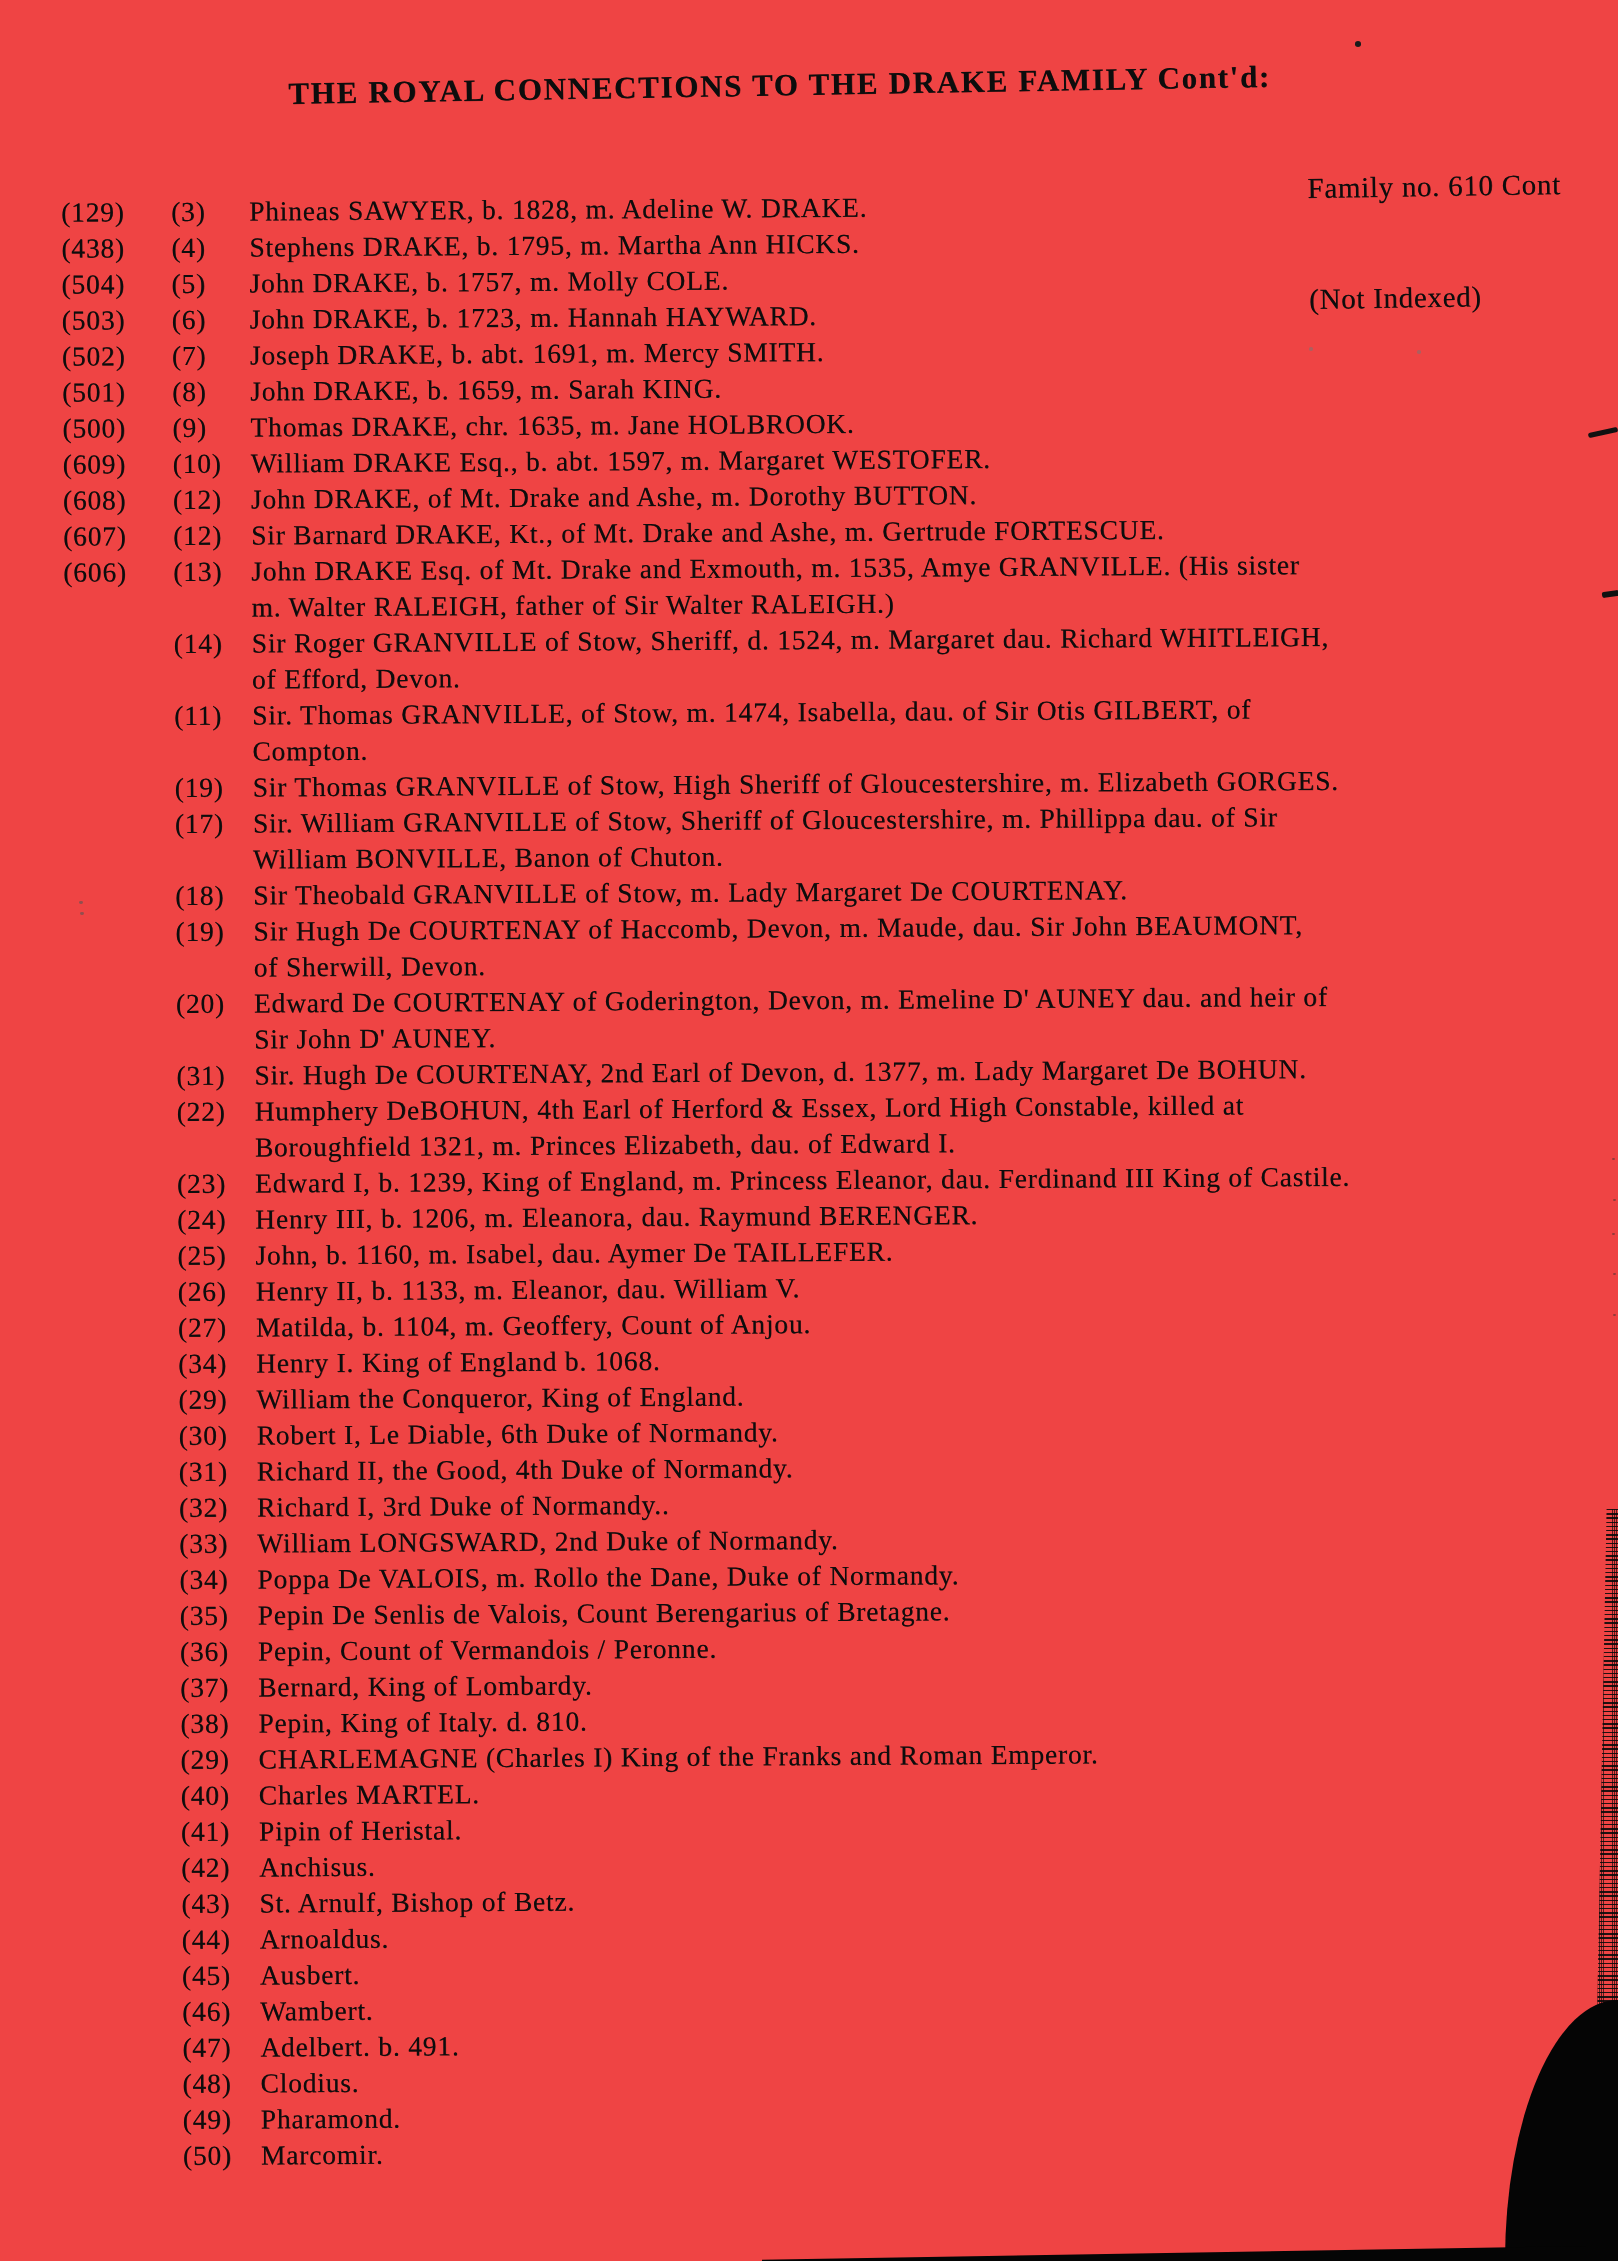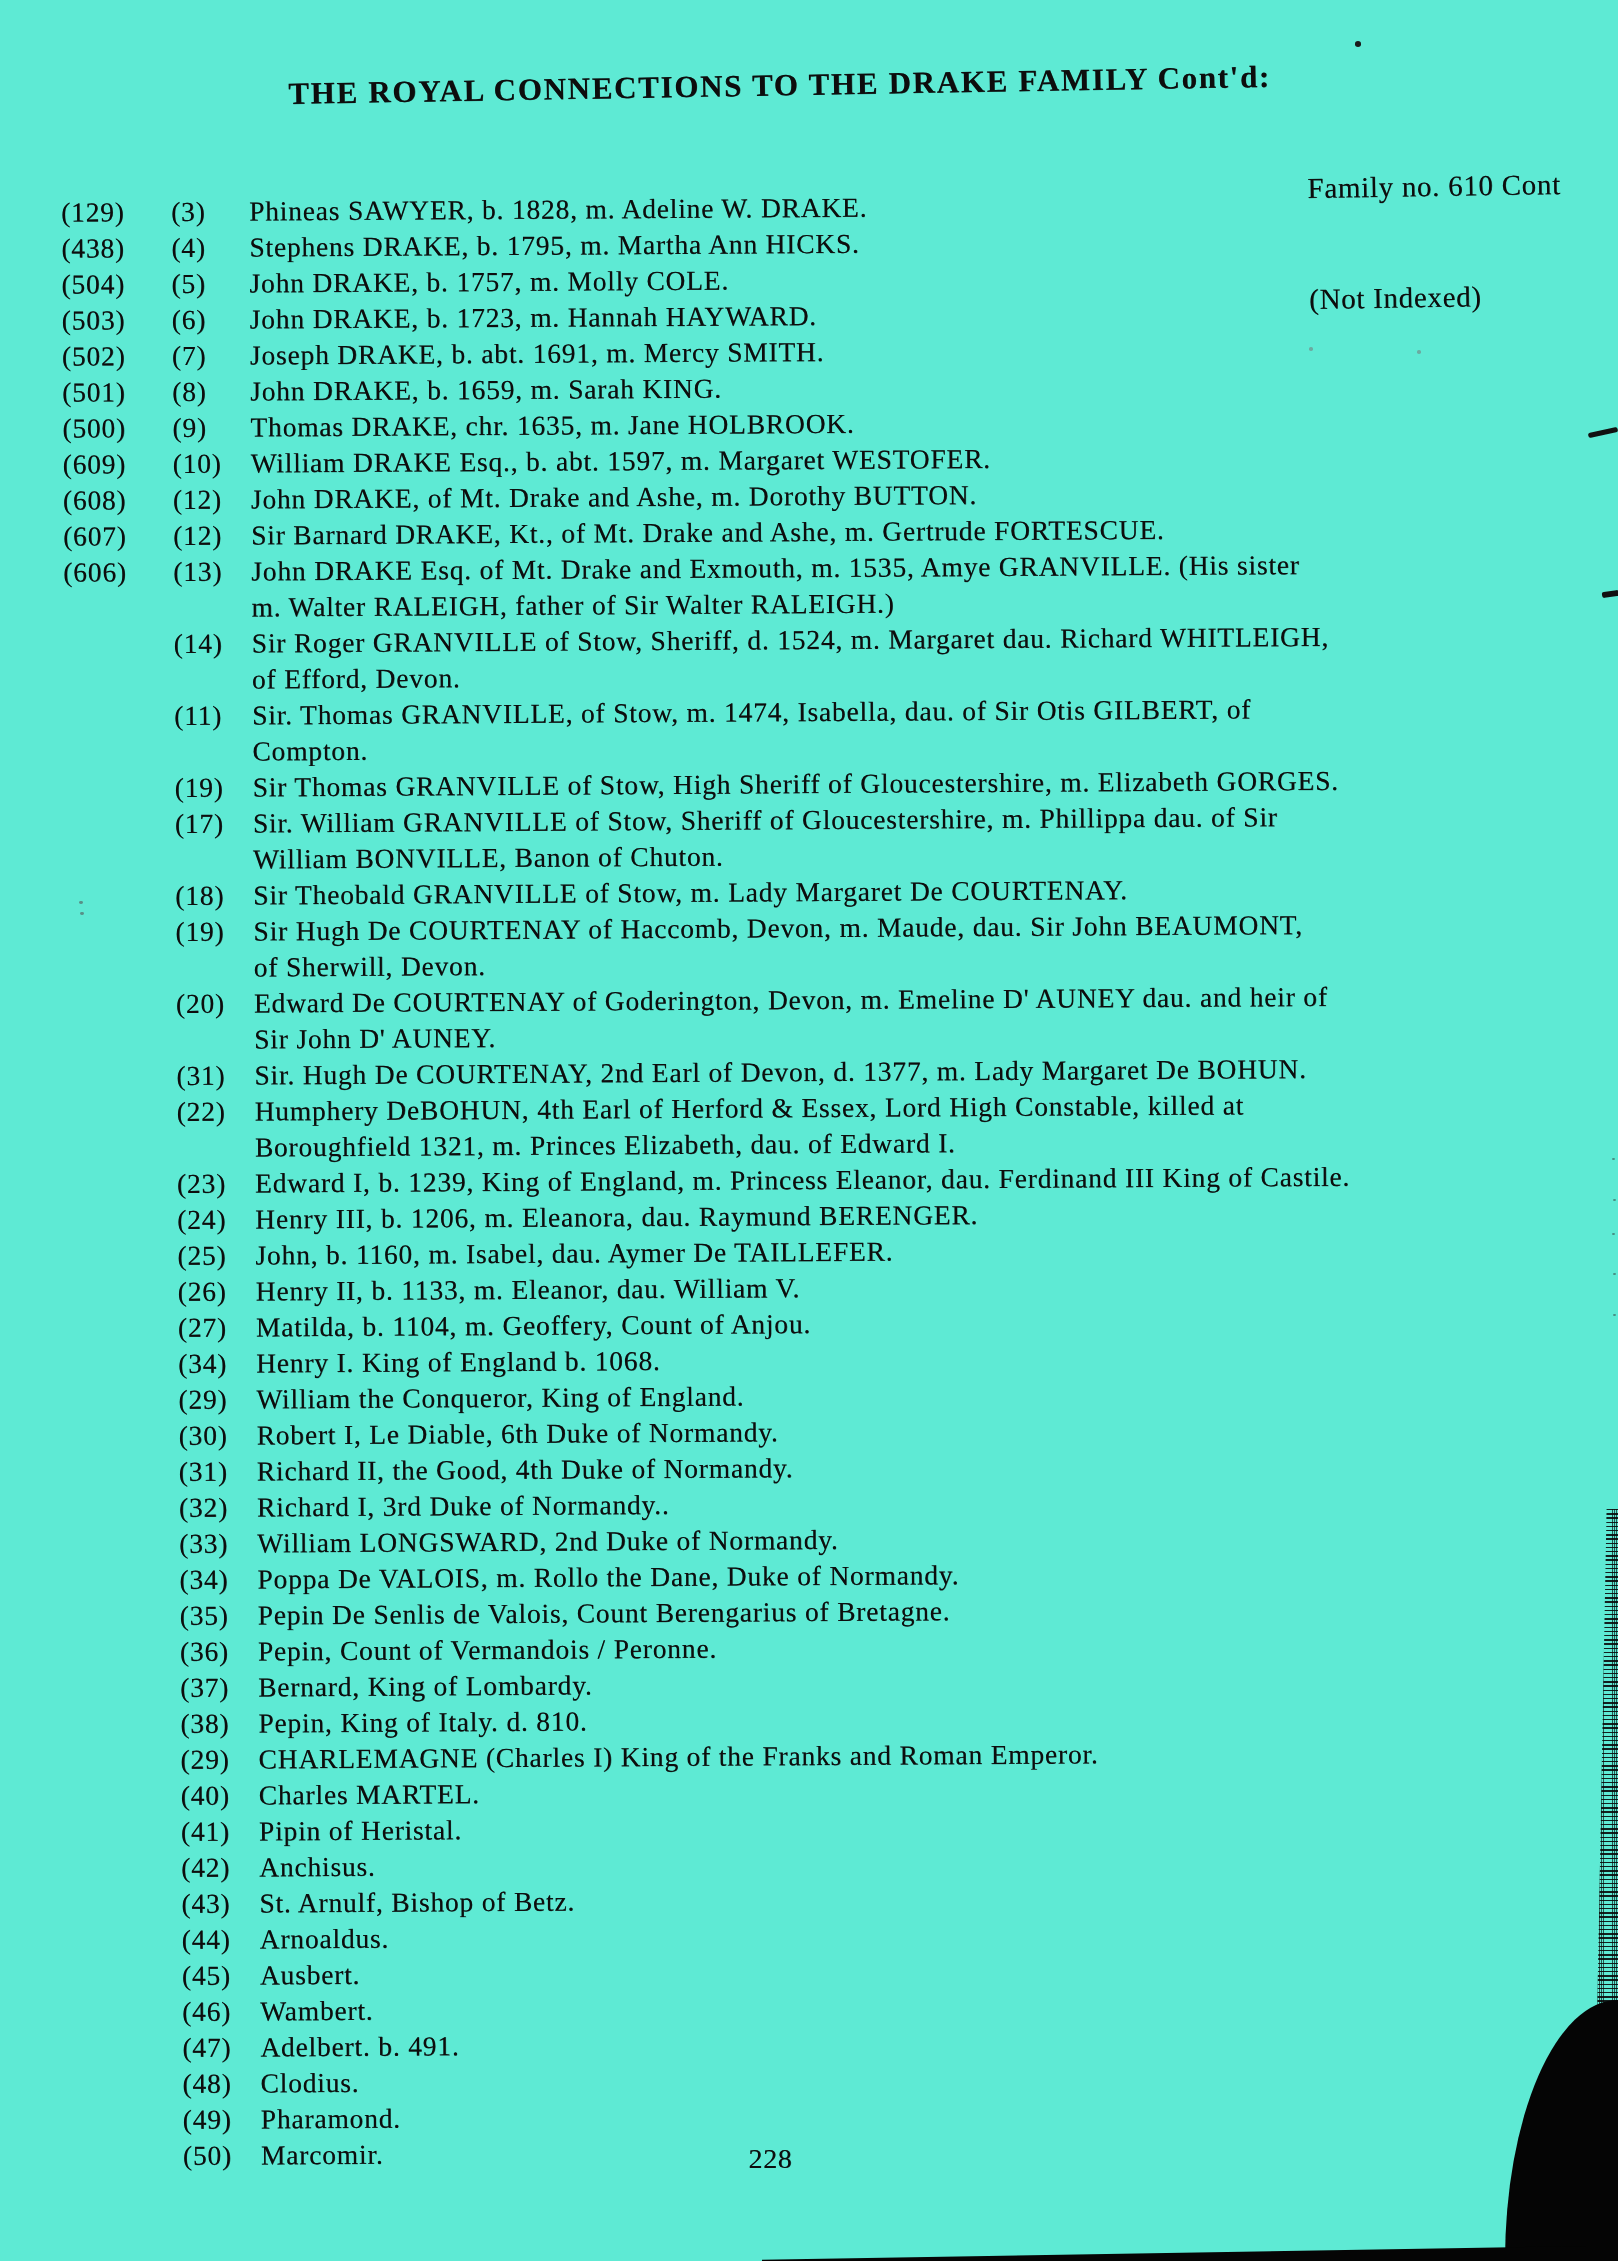--- a/index.html
+++ b/index.html
@@ -1,19 +1,19 @@
 <!DOCTYPE html>
 <html style="font-size:11.3px"><head>
 <meta charset="utf-8">
 <style>
   html,body{margin:0;padding:0;background:#e8e8e8;}
   .page{
     position:relative;
     width:1618px;height:2261px;
-    background:#5eead4;
+    background:#ef4444;
     overflow:hidden;
     font-family:"Liberation Serif","DejaVu Serif",serif;
     color:#0d0d0d;
   }
   .ink{ text-shadow:0.3px 0.2px 0 rgba(0,0,0,0.55); }
 
   .title{
     position:absolute;left:288px;top:76px;
     font-size:31px;font-weight:bold;letter-spacing:1.7px;
     transform:rotate(-1deg);transform-origin:left top;
@@ -315,21 +315,20 @@
         <span class="num">(49)</span>
         <div class="text">Pharamond.</div>
       </div>
       <div class="row">
         <span class="ref"></span>
         <span class="num">(50)</span>
         <div class="text">Marcomir.</div>
       </div>
     </div>
 
-  <div class="page-number ink">228</div>
 
   <div class="speck" style="left:1355px;top:41px;width:6.3px;height:5.6px;background:#1a1a1a;"></div>
   <div class="dash-mark" style="left:1588px;top:430px;width:30px;height:5px;transform:rotate(-12deg);"></div>
   <div class="dash-mark" style="left:1602px;top:591px;width:17px;height:6.3px;transform:rotate(-8deg);"></div>
   <div class="speck" style="left:1309px;top:347px;width:3.5px;height:3.5px;background:#777;opacity:.55;"></div>
   <div class="speck" style="left:1417px;top:350px;width:3.5px;height:3.5px;background:#777;opacity:.55;"></div>
   <div class="speck" style="left:79px;top:901px;width:3.5px;height:2.8px;background:#555;opacity:.6;"></div>
   <div class="speck" style="left:80px;top:912px;width:3.5px;height:2.8px;background:#555;opacity:.6;"></div>
   <div class="speck" style="left:1612px;top:1158px;width:2.8px;height:2.1px;opacity:.5;"></div>
   <div class="speck" style="left:1613px;top:1199px;width:2.8px;height:2.1px;opacity:.5;"></div>

